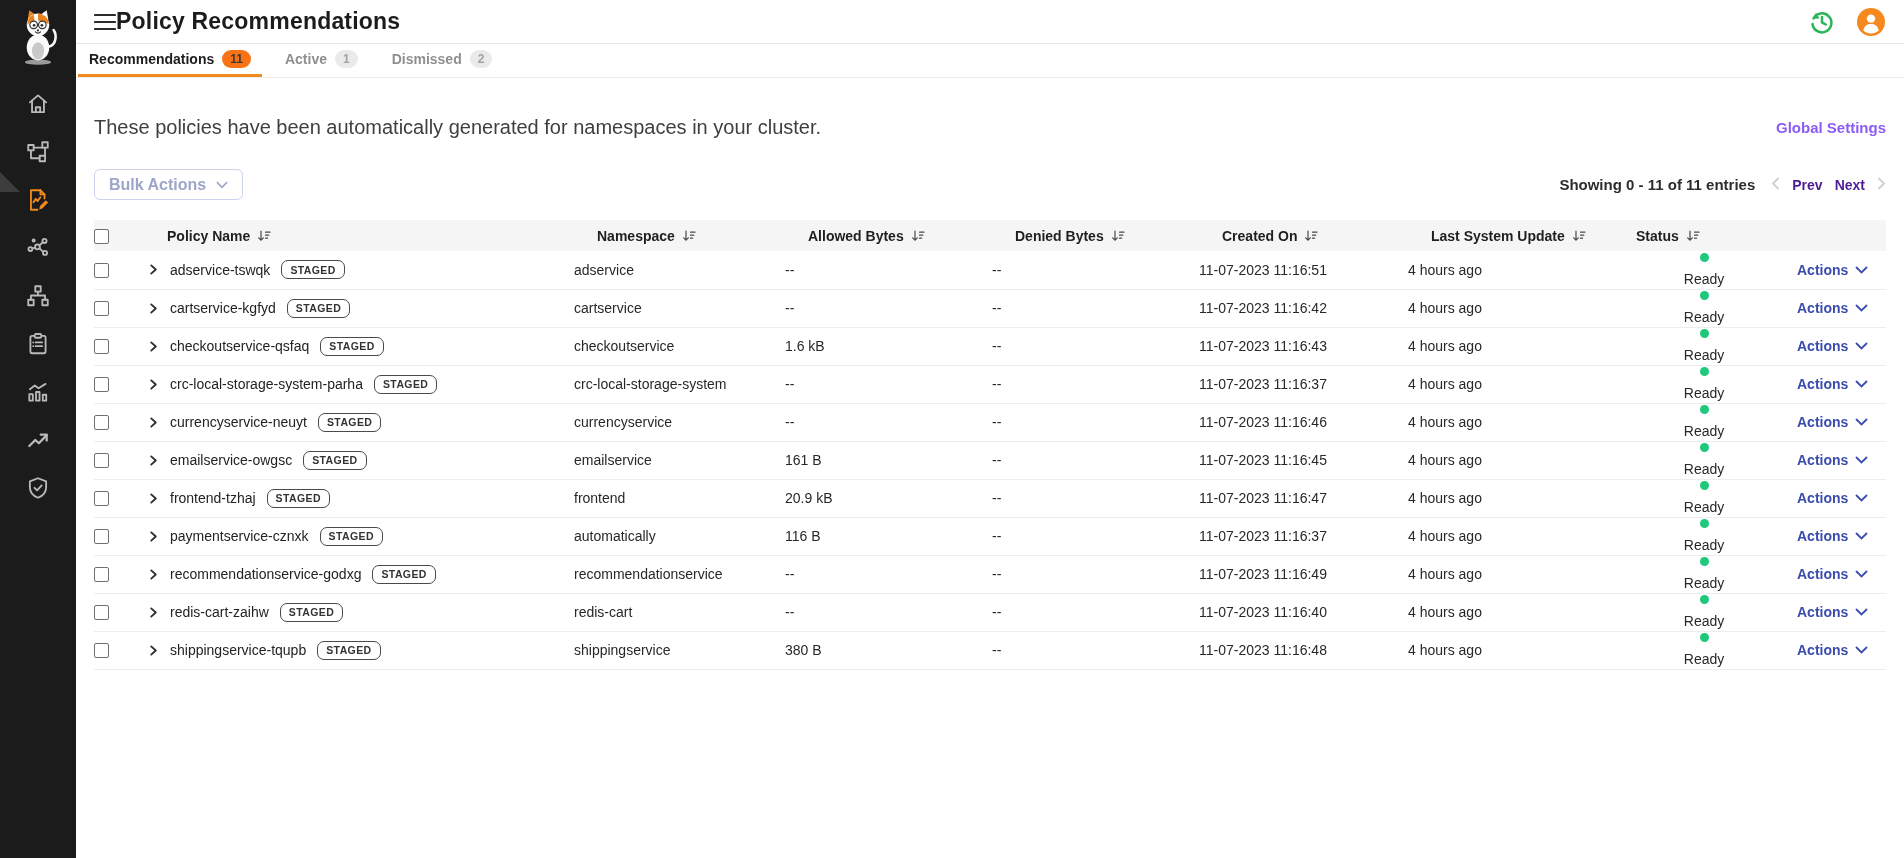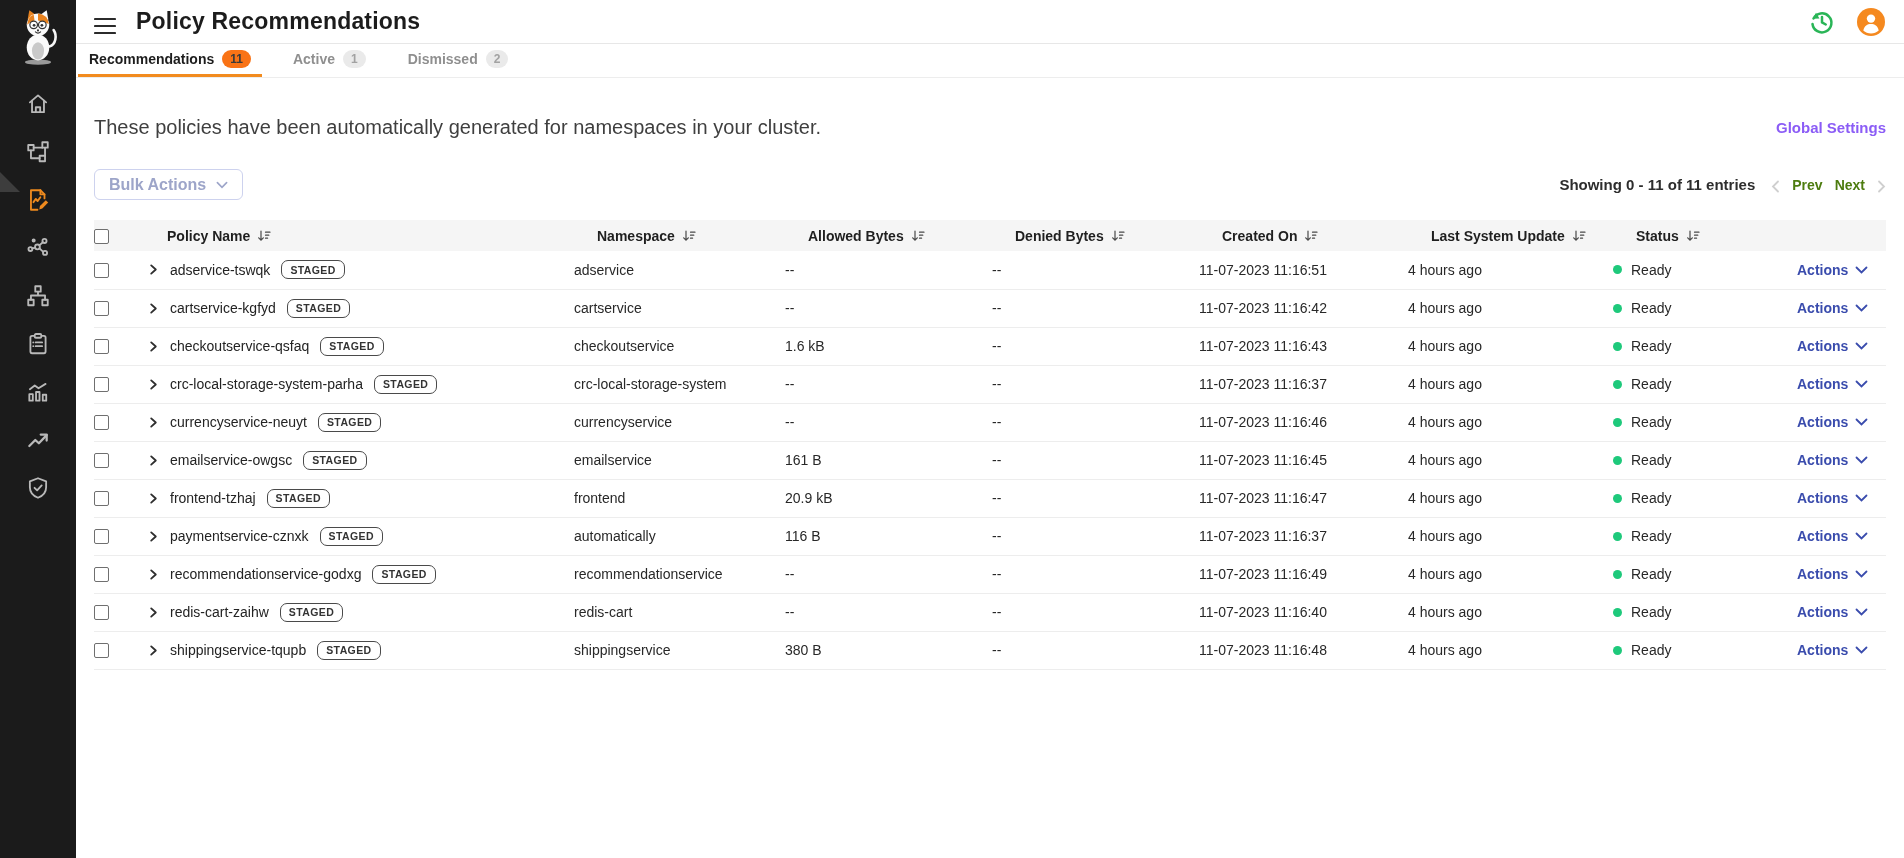--- a/index.html
+++ b/index.html
@@ -13,61 +13,61 @@
   .nav-item { position:relative; width:76px; height:27px; display:flex; align-items:center; justify-content:center; cursor:pointer; }
   .nav-item svg { stroke:#b9b9b9; fill:none; stroke-width:1.7; stroke-linecap:round; stroke-linejoin:round; }
   .nav-item.active svg { stroke:#EE8A1E; }
   .notch { position:absolute; left:0; top:-14px; width:0; height:0;
     border-bottom:20px solid #3d3d3d; border-right:20px solid transparent; }
 
   
   .main { margin-left:76px; }
   .topbar { height:44px; display:flex; align-items:center; justify-content:space-between;
     padding:0 18px; border-bottom:1px solid #e7e7e7; background:#fff; }
-  .topbar-left { display:flex; align-items:flex-end; gap:20px; }
+  .topbar-left { display:flex; align-items:center; }
   .page-title { font-size:23px; font-weight:700; color:#1c1c1c; letter-spacing:0.2px; }
   .topbar-right { display:flex; align-items:center; gap:18px; }
   .icon-btn { display:flex; align-items:center; justify-content:center; cursor:pointer; background:none; border:none; }
 
-  .tabbar { display:flex; align-items:stretch; height:34px; border-bottom:1px solid #ededed; padding-left:2px; gap:20px; }
+  .tabbar { display:flex; align-items:stretch; height:34px; border-bottom:1px solid #ededed; padding-left:2px; gap:12px; }
   .tab { display:flex; align-items:center; gap:8px; padding:0 11px; font-size:14px; font-weight:700;
     color:#8f8f8f; border-bottom:3px solid transparent; cursor:pointer; }
   .tab .tab-count { background:#eaeaea; color:#a2a2a2; border-radius:11px; padding:2px 8px;
     font-size:12px; font-weight:600; min-width:14px; text-align:center; }
   .tab.active { color:#1d1d1d; border-bottom-color:#F28B1E; }
   .tab.active .tab-count { background:#f97316; color:#3a3a3a; }
 
   .content { padding:0 18px; }
   .desc-row { display:flex; align-items:center; justify-content:space-between; margin-top:38px; }
   .desc { font-size:20px; color:#3f3f3f; }
   .global-settings { font-size:15px; font-weight:700; color:#8b5cf6; cursor:pointer; }
 
   .controls-row { display:flex; align-items:center; justify-content:space-between; margin-top:30px; }
   .bulk-btn { display:inline-flex; align-items:center; gap:10px; height:31px; padding:0 14px;
     background:#fff; border:1px solid #cdd2ee; border-radius:6px; color:#9da5c9;
     font-size:16px; font-weight:600; cursor:default; font-family:inherit; }
   .pagination { display:flex; align-items:center; gap:16px; }
   .showing { font-size:15px; font-weight:600; color:#2d2d2d; }
-  .pager { display:flex; align-items:flex-end; gap:12px; color:#4d7c0f; font-size:14px; font-weight:600; }
+  .pager { display:flex; align-items:flex-start; gap:12px; color:#4c1d95; font-size:14px; font-weight:600; }
   .pager span { cursor:default; }
 
   table { width:100%; border-collapse:collapse; table-layout:fixed; margin-top:20px; }
   thead tr { background:#f5f5f5; height:31px; }
   th { text-align:left; font-size:14px; font-weight:700; color:#1f1f1f; padding-left:2px; }
   .th-inner { display:inline-flex; align-items:center; gap:7px;margin-left:23px; }
   td { height:38px; border-bottom:1px solid #ededed; font-size:14px; color:#282828; padding-left:2px;
     white-space:nowrap; overflow:hidden; }
   .c-check { padding-left:0; }
   .checkbox { display:inline-block; width:15px; height:15px; border:1.6px solid #6f6f6f;
     border-radius:2px; background:#fff; cursor:pointer; vertical-align:middle; }
   .name-cell { display:flex; align-items:center; gap:11px; padding-left:4px; }
   .pname { color:#232323; }
   .badge { border:1.4px solid #4a4a4a; border-radius:7px; padding:2.5px 8px; font-size:10.5px;
     font-weight:600; color:#333; letter-spacing:0.4px; }
-  .status-cell { display:flex; align-items:center; gap:9px; }
+  .status-cell { display:flex; align-items:center; gap:9px;flex-direction:column; }
   .dot { width:9px; height:9px; border-radius:50%; background:#1EC97B; }
   .c-actions { text-align:left; padding-right:2px; }
   .actions-link { display:inline-flex; align-items:center; gap:7px; color:#3A4CAD;
     font-weight:600; font-size:14px; cursor:pointer; }
 </style>
 </head>
 <body>
 
 <div class="sidebar">
   <div class="logo-wrap">

